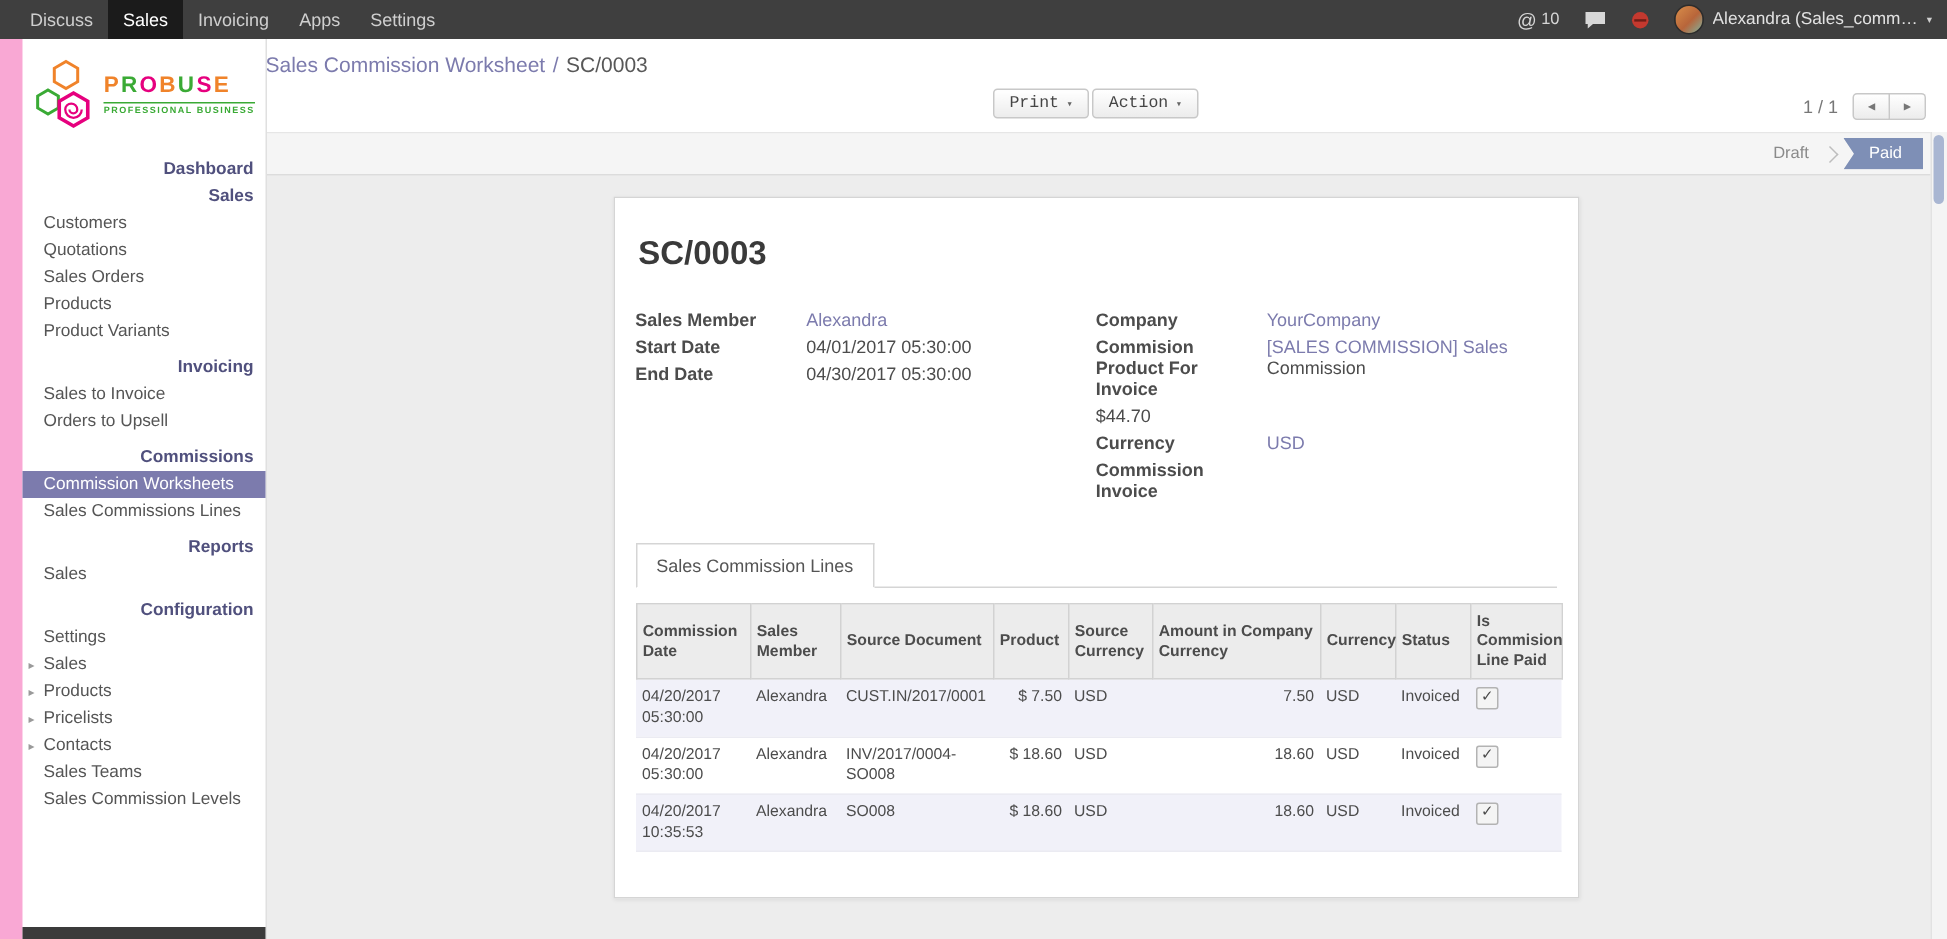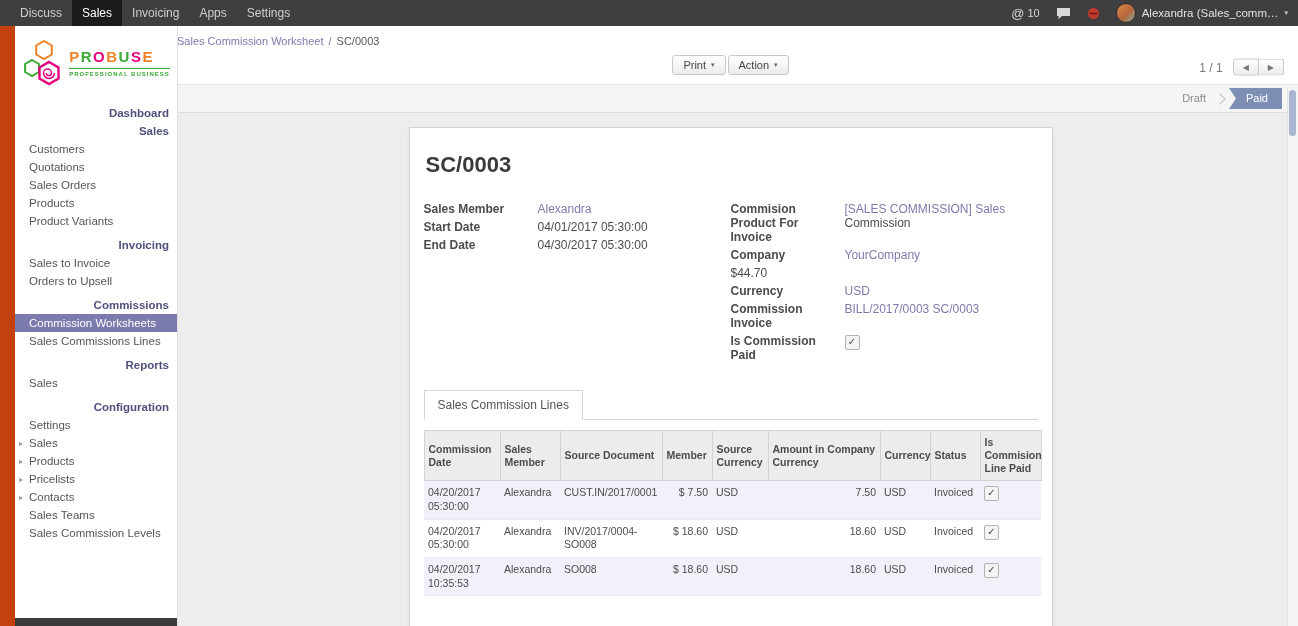--- a/index.html
+++ b/index.html
@@ -1,16 +1,16 @@
 <!DOCTYPE html>
 <html><head>
 <meta charset="utf-8">
 <style>
   html,body{margin:0;padding:0;background:#fff;}
-  .app{position:relative;width:1298px;height:626px;overflow:hidden;background:#c2410c;
+  .app{position:relative;width:1298px;height:626px;overflow:hidden;background:#f9a8d4;
        font-family:"Liberation Sans","DejaVu Sans",sans-serif;color:#4c4c4c;}
 
   
   .topbar{position:absolute;top:0;left:0;right:0;height:26px;background:#3f3f3f;
           display:flex;justify-content:space-between;align-items:stretch;z-index:30;}
   .topbar-left{display:flex;padding-left:10px;}
   .menu-a{padding:0 10px;line-height:26px;font-size:12px;color:#cfcfcf;cursor:pointer;white-space:nowrap;}
   .menu-a.active{background:#1b1b1b;color:#fff;}
   .topbar-right{display:flex;align-items:center;gap:16px;padding-right:10px;color:#d6d6d6;}
   .systray{display:flex;align-items:center;gap:3px;font-size:11px;cursor:pointer;}
@@ -32,28 +32,28 @@
   .section{margin-top:6px;}
   .section-title{font-weight:bold;color:#50507d;padding:3px 8px 3px 8px;cursor:pointer;text-align:right;}
   .menu-item{color:#555;padding:3px 8px 3px 14px;position:relative;cursor:pointer;line-height:12px;}
   .menu-item.selected{background:#7c7bad;color:#fff;}
   .chev{position:absolute;left:4px;top:4px;font-size:8px;color:#9a9a9a;}
   .sidebar-foot{position:absolute;left:0;right:0;bottom:0;height:8px;background:#3b3b3b;}
 
   
   .main{position:absolute;left:163px;top:26px;right:0;bottom:0;display:flex;flex-direction:column;background:#ededed;}
   .control-panel{background:#fff;border-bottom:1px solid #e6e6e6;flex:none;}
-  .breadcrumb{padding:9px 0 3px 14px;font-size:11px;}
+  .breadcrumb{padding:9px 0 3px 14px;font-size:14px;}
   .bc-parent{color:#7c7bad;cursor:pointer;text-decoration:none;}
   .bc-sep{color:#7c7bad;margin:0 5px;}
   .bc-current{color:#585858;}
   .cp-row{position:relative;padding:5px 0 9px;display:flex;justify-content:center;align-items:center;}
   .btn{display:inline-flex;align-items:center;gap:5px;background:linear-gradient(#ffffff,#ececec);
        border:1px solid #c8c8c8;border-radius:3px;padding:3px 10px;font-size:11px;color:#444;
-       cursor:pointer;margin:0 1px;font-family:Liberation Sans, sans-serif;}
+       cursor:pointer;margin:0 1px;font-family:Liberation Mono, monospace;}
   .btn .caret{color:#666;}
   .pager{position:absolute;right:14px;top:50%;transform:translateY(-50%);display:flex;align-items:center;gap:10px;}
   .pager-text{font-size:12px;color:#777;}
   .pager-btns{display:flex;}
   .pager-btns .btn{margin:0;padding:3px 9px;font-size:8px;color:#777;}
   .pager-btns .btn:first-child{border-radius:3px 0 0 3px;}
   .pager-btns .btn:last-child{border-radius:0 3px 3px 0;border-left:none;}
 
   
   .status-strip{background:#f5f5f5;border-bottom:1px solid #dcdcdc;height:27px;flex:none;
@@ -254,44 +254,39 @@
               <span class="field-value">04/01/2017 05:30:00</span>
             </div>
             <div class="field-row">
               <span class="field-label">End Date</span>
               <span class="field-value">04/30/2017 05:30:00</span>
             </div>
           </div>
 
           <div class="oe-group-right">
             <div class="field-row">
+              <span class="field-label">Company</span>
+              <span class="field-value"><a class="link">YourCompany</a></span>
+            </div>
+            <div class="field-row">
               <span class="field-label">Commision Product For Invoice</span>
               <span class="field-value">
                 <a class="link">[SALES COMMISSION] Sales</a>
                 <span>Commission</span>
               </span>
             </div>
             <div class="field-row">
-              <span class="field-label">Company</span>
-              <span class="field-value"><a class="link">YourCompany</a></span>
-            </div>
-            <div class="field-row">
               <span class="field-value">$44.70</span>
             </div>
             <div class="field-row">
               <span class="field-label">Currency</span>
               <span class="field-value"><a class="link">USD</a></span>
             </div>
             <div class="field-row">
               <span class="field-label">Commission Invoice</span>
-              <span class="field-value"><a class="link">BILL/2017/0003 SC/0003</a></span>
-            </div>
-            <div class="field-row">
-              <span class="field-label">Is Commission Paid</span>
-              <span class="field-value"><span class="cb"><span>✓</span></span></span>
             </div>
           </div>
         </div>
 
         <div class="tabs">
           <span class="tab">Sales Commission Lines</span>
         </div>
 
         <table class="lines">
           <colgroup>
@@ -303,21 +298,21 @@
             <col class="c5">
               <col class="c6">
               <col class="c7">
               <col class="c8">
           </colgroup>
           <thead>
             <tr>
               <th>Commission Date</th>
               <th>Sales Member</th>
               <th>Source Document</th>
-              <th>Member</th>
+              <th>Product</th>
               <th>Source Currency</th>
               <th>Amount in Company Currency</th>
               <th>Currency</th>
               <th>Status</th>
               <th>Is Commision Line Paid</th>
             </tr>
           </thead>
           <tbody>
             <tr>
               <td>04/20/2017 05:30:00</td>

